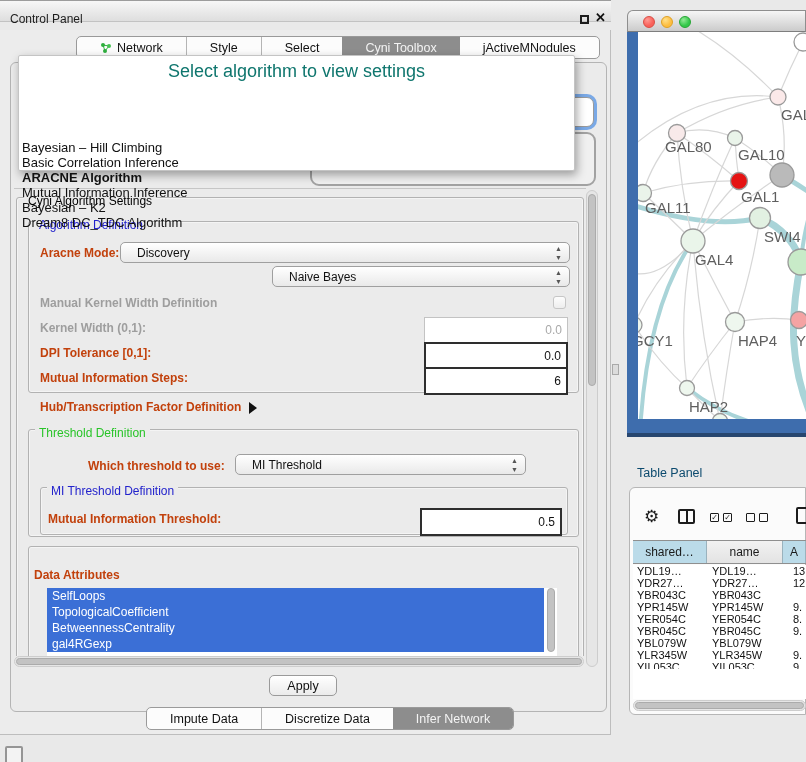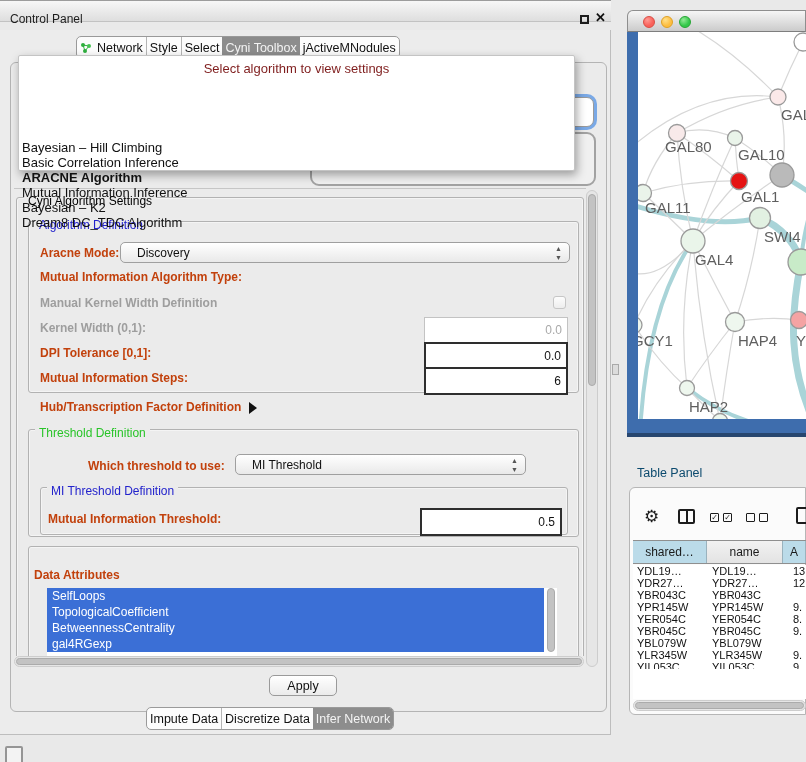--- a/index.html
+++ b/index.html
@@ -13,21 +13,21 @@
     border-top:1px solid #9c9c9c;border-bottom:1px solid #c2c2c2;
     box-sizing:border-box;}
   #cp-title{left:10px;top:11px;font-size:12px;color:#1c1c1c;}
   .win-btn{top:14px;width:9px;height:9px;border:2px solid #1c1c1c;box-sizing:border-box;}
   #cp-close{left:595px;top:9px;font-size:13px;font-weight:bold;color:#111;}
   #cp-body{left:0;top:30px;width:611px;height:705px;background:#ececec;
     border-right:1px solid #bdbdbd;border-bottom:1px solid #bdbdbd;box-sizing:border-box;}
   
   .seg-bar{display:flex;height:21px;background:#fcfcfc;border:1px solid #9a9a9a;
     border-radius:5px;overflow:hidden;font-size:12.5px;color:#111;align-items:stretch;}
-  .seg{display:flex;align-items:center;padding:0 3px;white-space:nowrap;cursor:default;}
+  .seg{display:flex;align-items:center;padding:0 23px;white-space:nowrap;cursor:default;}
   .seg + .seg{border-left:1px solid #b5b5b5;}
   .seg.selected{background:var(--tab-sel,#8d8d8d);color:#f4f4f4;border-left:none;}
   .seg.selected + .seg{border-left:none;}
   #top-tabs{left:76px;top:36px;}
   #bottom-tabs{left:146px;top:707px;}
   .net-icon{width:12px;height:12px;margin-right:5px;}
   
   #inner-panel{left:10px;top:62px;width:597px;height:650px;background:#ebebeb;
     border:1px solid #b4b4b4;border-radius:6px;box-sizing:border-box;}
   
@@ -71,21 +71,21 @@
   #attr-sb{position:absolute;left:532px;top:398px;width:10px;height:66px;background:#fff;}
   #attr-sb .sb-thumb{position:absolute;left:1px;top:0;width:8px;height:64px;}
   #apply-btn{left:269px;top:675px;width:68px;height:21px;background:linear-gradient(#ffffff,#ebebeb);
     border:1px solid #9a9a9a;border-radius:5px;font-size:12.5px;color:#111;
     display:flex;align-items:center;justify-content:center;box-sizing:border-box;}
   
   #algo-dropdown{left:18px;top:55px;width:557px;height:116px;background:#fff;
     border:1px solid #c4c4c4;border-radius:2px;box-shadow:2px 4px 10px rgba(0,0,0,.35);
     box-sizing:border-box;z-index:50;}
   #algo-placeholder{position:absolute;left:0;top:5px;width:100%;text-align:center;
-    font-size:13px;color:#7f1d1d;}
+    font-size:18px;color:#0f766e;}
   .algo-item{position:absolute;left:3px;font-size:13px;color:#111;height:15px;line-height:15px;
     width:550px;padding-left:0;}
   .algo-item.selected-bold{font-weight:bold;}
   
   #net-titlebar{left:627px;top:10px;width:179px;height:22px;
     background:linear-gradient(#f6f6f6,#cbcbcb);border:1px solid #8e8e8e;border-bottom:1px solid #7e7e7e;
     border-radius:6px 0 0 0;box-sizing:border-box;}
   .tl{position:absolute;top:5px;width:12px;height:12px;border-radius:50%;box-sizing:border-box;}
   #net-frame{left:627px;top:32px;width:179px;height:405px;background:var(--frame-blue,#3e6dad);}
   #net-frame-bottom{left:627px;top:433px;width:179px;height:4px;background:#27466f;}
@@ -171,21 +171,24 @@
 
     <div class="groupbox" style="left:14px;top:31px;width:549px;height:170px;"></div>
     <span class="gb-title gb-blue" style="left:21px;top:24px;">Algorithm Definition</span>
 
     <span class="lbl" style="left:26px;top:56px;">Aracne Mode:</span>
     <div class="combo" style="left:106px;top:52px;width:450px;height:21px;">
       <span>Discovery</span>
       <span class="arrows">▲<br>▼</span>
     </div>
 
-    <span class="lbl" style="left:26px;top:80px;">Mutual Information Algorithm Type:</span>
+    <div class="combo" style="left:258px;top:76px;width:298px;height:21px;">
+      <span>Naive Bayes</span>
+      <span class="arrows">▲<br>▼</span>
+    </div>
 
     <span class="lbl disabled" style="left:26px;top:106px;">Manual Kernel Width Definition</span>
     <span class="checkbox" style="left:539px;top:106px;"></span>
 
     <span class="lbl disabled" style="left:26px;top:131px;">Kernel Width (0,1):</span>
     <div class="tfield disabled" style="left:410px;top:127px;width:144px;height:20px;">0.0</div>
 
     <span class="lbl" style="left:26px;top:156px;">DPI Tolerance [0,1]:</span>
     <div class="tfield" style="left:410px;top:152px;width:144px;height:20px;">0.0</div>
 

